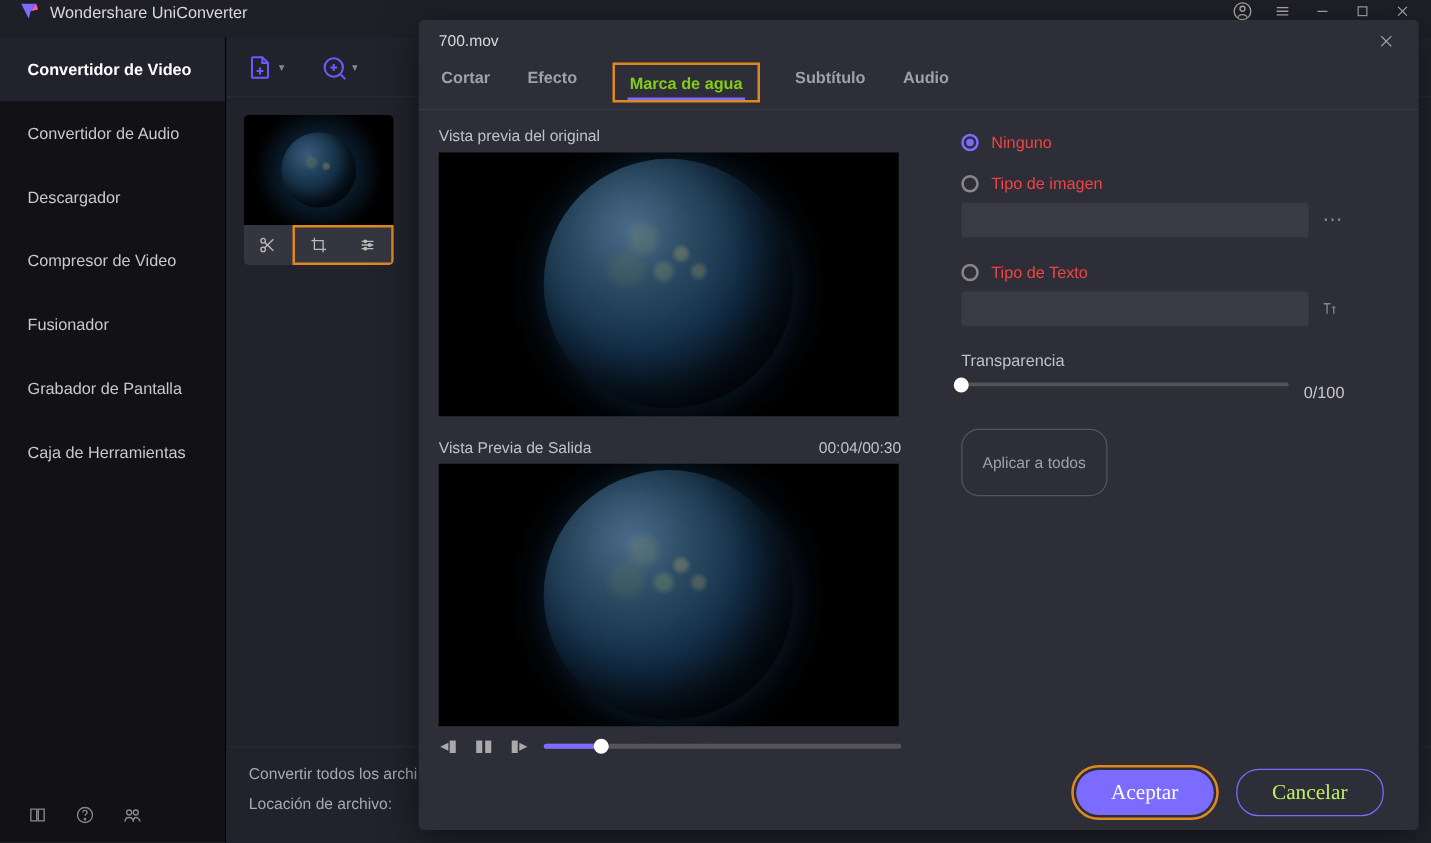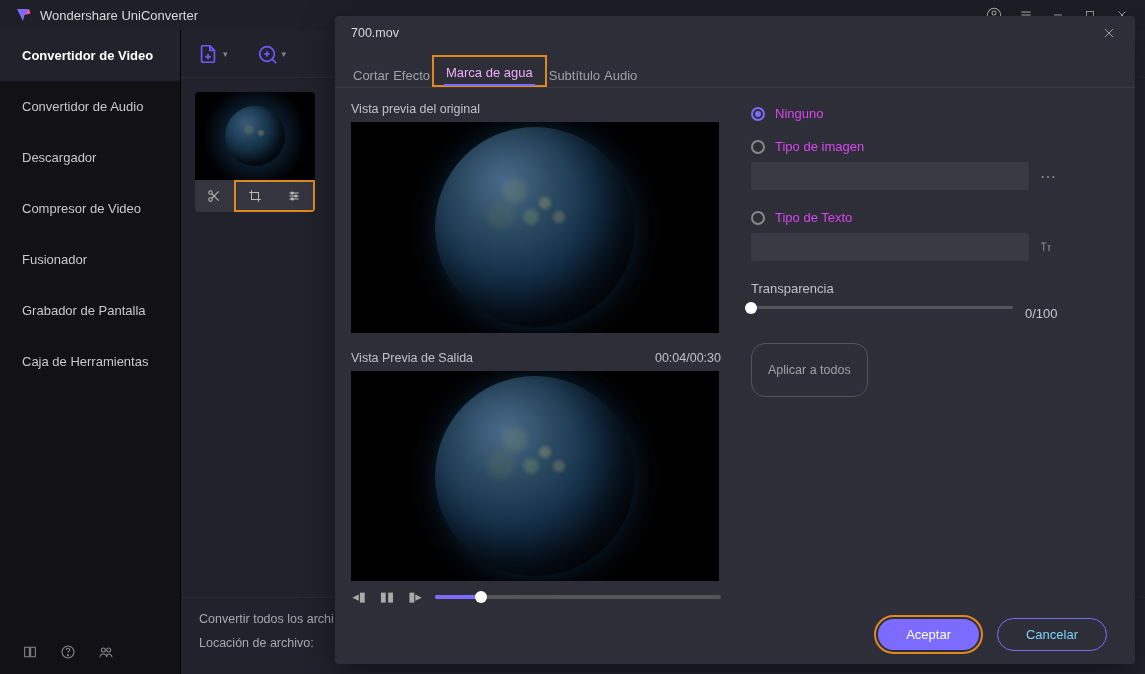--- a/index.html
+++ b/index.html
@@ -1,18 +1,18 @@
 <!DOCTYPE html>
 <html><head>
 <meta charset="utf-8">
 <style>
 * { margin: 0; padding: 0; box-sizing: border-box; font-family: -apple-system, BlinkMacSystemFont, "Segoe UI", Arial, sans-serif; }
 body { background: #1a1a1f; color: #e0e0e0; width: 1145px; height: 674px; overflow: hidden; position: relative; }
 
-.app-header { height: 30px; display: flex; align-items: center; padding: 0 14px; background: #1f1f27; }
+.app-header { height: 30px; display: flex; align-items: flex-start; padding: 0 14px; background: #1f1f27; }
 .logo { display: flex; align-items: center; gap: 8px; font-size: 13px; color: #d8d8dc; }
 .logo-icon { width: 18px; height: 18px; }
 .header-spacer { flex: 1; }
 .header-controls { display: flex; gap: 14px; align-items: center; }
 .hc-btn { width: 18px; height: 18px; display: flex; align-items: center; justify-content: center; color: #aaa; cursor: pointer; }
 
 .main-wrap { display: flex; height: calc(100% - 30px); }
 .sidebar { width: 181px; background: #121216; border-right: 1px solid #000; display: flex; flex-direction: column; }
 .sidebar-item { padding: 18px 22px; font-size: 13px; color: #c8c8cc; cursor: pointer; }
 .sidebar-item.active { background: #22222c; color: #fff; font-weight: 600; }
@@ -35,63 +35,63 @@
 .thumb-group-hl .thumb-act { flex: 1; }
 
 .content-bottom { position: absolute; left: 0; right: 0; bottom: 0; padding: 14px 18px; border-top: 1px solid #2b2b34; font-size: 12.5px; color: #a8a8b0; background: #22222c; }
 .cb-row { margin-bottom: 10px; }
 
 
 .modal { position: absolute; left: 335px; top: 16px; right: 10px; bottom: 10px; background: #2e2e38; border-radius: 4px; box-shadow: 0 8px 30px rgba(0,0,0,0.5); display: flex; flex-direction: column; }
 .modal-title-bar { height: 34px; display: flex; align-items: center; padding: 0 16px; font-size: 12.5px; color: #d8d8dc; }
 .modal-close { margin-left: auto; color: #aaa; font-size: 16px; cursor: pointer; width: 20px; height: 20px; display: flex; align-items: center; justify-content: center; }
 
-.modal-tabs { display: flex; padding: 0 16px; height: 38px; align-items: flex-end; border-bottom: 1px solid #3a3a44; }
+.modal-tabs { display: flex; gap: 26px; padding: 0 16px; height: 38px; align-items: flex-start; border-bottom: 1px solid #3a3a44; font-weight: bold; }
 .m-tab { font-size: 13px; color: #a0a0a8; cursor: pointer; padding: 4px 2px; }
-.m-tab.active { color: #f0abfc; border-bottom: 2px solid #7b6bff; }
+.m-tab.active { color: #84cc16; border-bottom: 2px solid #7b6bff; }
 .tab-hl { border: 2.5px solid #e08820; padding: 6px 10px 4px; }
 
-.modal-body { flex: 1; display: flex; padding: 14px 16px 0; gap: 30px; overflow: hidden; }
+.modal-body { flex: 1; display: flex; padding: 14px 16px 0; gap: 48px; overflow: hidden; }
 .previews { width: 370px; display: flex; flex-direction: column; }
 .pv-label { font-size: 12.5px; color: #c0c0c8; margin-bottom: 6px; display: flex; justify-content: space-between; }
 .pv-box { width: 368px; height: 213px; background: radial-gradient(circle at 50% 50%, #1a3a5a 0%, #0a1a2a 30%, #000 60%); display: flex; align-items: center; justify-content: center; margin-bottom: 18px; }
 .pv-box.last { margin-bottom: 4px; }
 .earth-big { width: 200px; height: 200px; border-radius: 50%; background: radial-gradient(circle at 35% 28%, #4a6a8a 0%, #2a4a62 25%, #14304a 50%, #081525 80%, #020408 100%); box-shadow: inset -20px -20px 40px rgba(0,0,0,0.8), 0 0 20px rgba(40,80,120,0.15); position: relative; }
 .earth-big::after { content:''; position:absolute; inset:0; border-radius:50%; background:
   radial-gradient(circle at 55% 38%, rgba(200,180,110,0.3) 0 2%, transparent 5%),
   radial-gradient(circle at 62% 45%, rgba(200,180,110,0.25) 0 2%, transparent 5%),
   radial-gradient(circle at 48% 45%, rgba(150,170,110,0.28) 0 3%, transparent 7%),
   radial-gradient(circle at 40% 32%, rgba(130,150,100,0.25) 0 4%, transparent 9%),
   radial-gradient(circle at 33% 44%, rgba(100,120,80,0.22) 0 5%, transparent 11%); }
 
 .player-bar { display: flex; align-items: center; gap: 12px; padding: 4px 0 0; }
 .pb-btn { color: #aaa; cursor: pointer; width: 16px; text-align: center; font-size: 13px; }
 .pb-track { flex: 1; height: 4px; background: #555; position: relative; border-radius: 2px; }
 .pb-fill { position: absolute; left: 0; top: 0; bottom: 0; width: 16%; background: #7b6bff; border-radius: 2px; }
 .pb-thumb { position: absolute; left: 16%; top: 50%; transform: translate(-50%,-50%); width: 12px; height: 12px; background: #fff; border-radius: 50%; }
 
 .options { flex: 1; padding-top: 4px; }
-.opt-row { display: flex; align-items: flex-end; gap: 10px; margin-bottom: 18px; font-size: 13px; color: #d946ef; }
+.opt-row { display: flex; align-items: flex-end; gap: 10px; margin-bottom: 18px; font-size: 13px; color: #ef4444; }
 .radio { width: 14px; height: 14px; border-radius: 50%; border: 2px solid #888; display: inline-block; position: relative; }
 .radio.checked { border-color: #7b6bff; }
 .radio.checked::after { content:''; position:absolute; inset:2px; background:#7b6bff; border-radius:50%; }
 .opt-input-row { display: flex; align-items: center; gap: 8px; margin: -10px 0 20px; }
 .opt-input { flex:1; max-width: 278px; height: 28px; background: #3a3a44; border-radius: 3px; }
 .opt-side-icon { color: #888; width: 22px; text-align: center; cursor: pointer; }
 .opt-label { font-size: 13px; color: #c0c0c8; margin-bottom: 10px; }
 .slider-row { display: flex; align-items: flex-start; gap: 12px; margin-bottom: 22px; }
 .slider-track { flex:1; max-width: 262px; height: 3px; background: #555; border-radius: 2px; position: relative; }
 .slider-thumb { position: absolute; left: 0; top: 50%; transform: translate(-50%,-50%); width: 12px; height: 12px; background: #fff; border-radius: 50%; }
 .slider-val { font-size: 13px; color: #c8c8cc; }
 .apply-all { display: inline-block; padding: 19px 16px; font-size: 12.5px; color: #a0a0a8; border: 1px solid #555; border-radius: 14px; cursor: pointer; }
 
 .modal-footer { height: 60px; display: flex; align-items: center; justify-content: flex-end; gap: 14px; padding: 0 28px; }
-.btn { padding: 8px 28px; border-radius: 18px; font-size: 13px; cursor: pointer; border: none; }
+.btn { padding: 8px 28px; border-radius: 18px; font-size: 17px; cursor: pointer; border: none; font-family: Liberation Serif, serif; }
 .btn-primary { background: #7b6bff; color: #fff; }
-.btn-secondary { background: transparent; border: 1px solid #7b6bff; color: #7dd3fc; }
+.btn-secondary { background: transparent; border: 1px solid #7b6bff; color: #bef264; }
 .btn-hl { border: 2.5px solid #e08820; padding: 2px; border-radius: 22px; }
 
 svg { display: block; }
 </style>
 </head>
 <body>
 
 <div class="app-header">
   <div class="logo">
     <span class="logo-icon">

